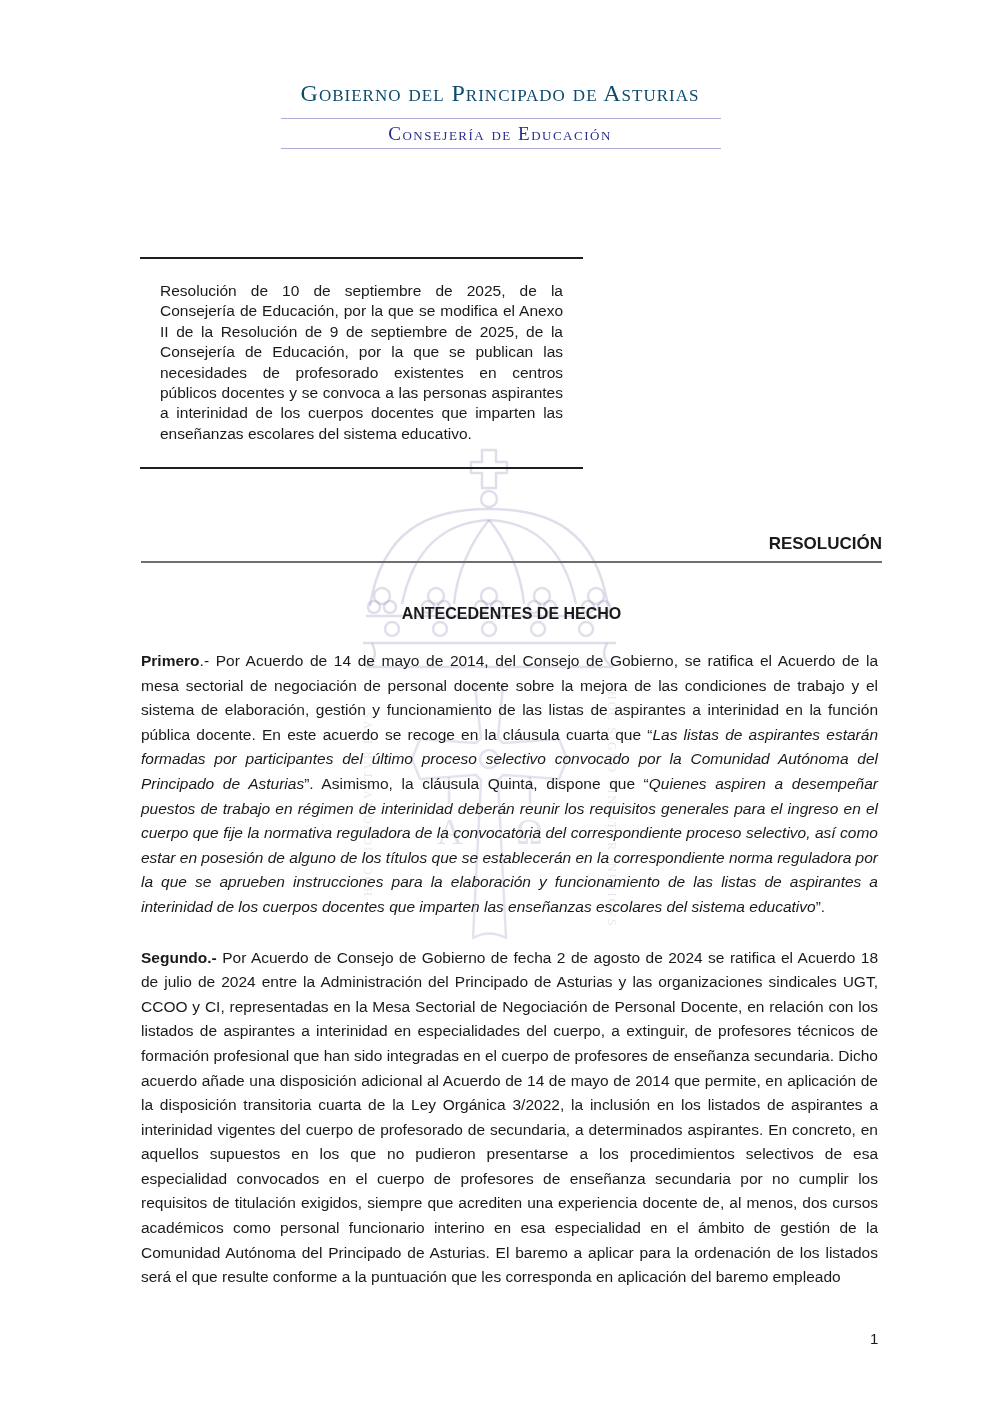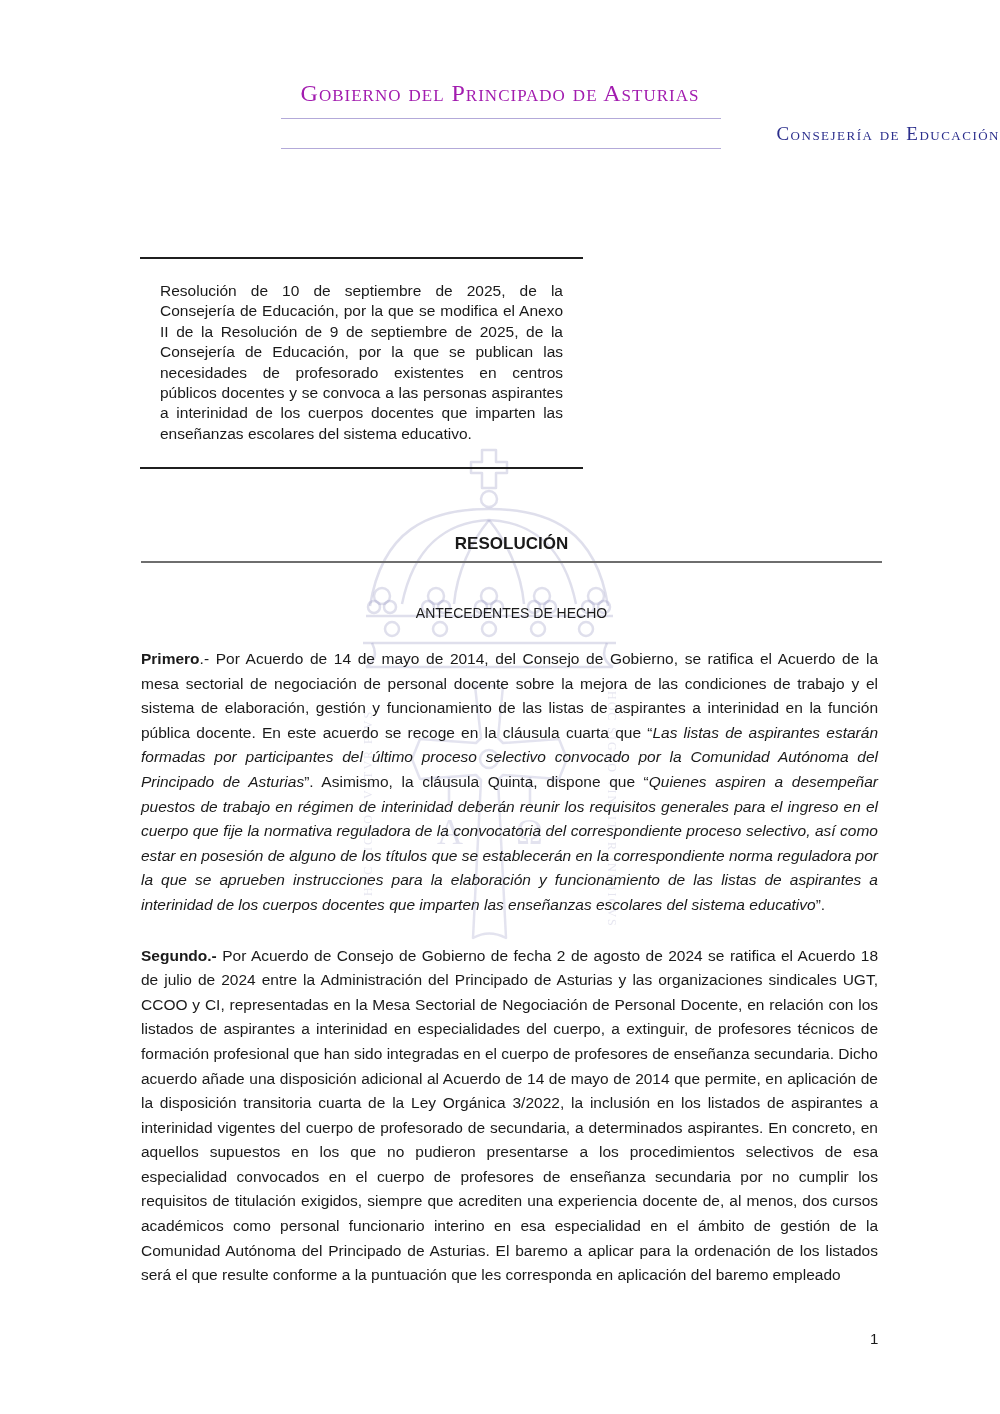--- a/index.html
+++ b/index.html
@@ -15,26 +15,26 @@
 
   
   .org-title {
     position: absolute;
     top: 80px; left: 0; width: 100%;
     text-align: center;
     font-family: "Liberation Serif", "DejaVu Serif", serif;
     font-variant: small-caps;
     font-size: 24px;
     letter-spacing: 1px;
-    color: #a21caf;
+    color: #0c4a6e;
   }
   .dept-title {
     position: absolute;
     top: 123px; left: 0; width: 100%;
-    text-align: right;
+    text-align: center;
     font-family: "Liberation Serif", "DejaVu Serif", serif;
     font-variant: small-caps;
     font-size: 19px;
     letter-spacing: 1.5px;
     color: #2b2e8c;
   }
   .header-rule {
     position: absolute;
     left: 281px; width: 440px; height: 0;
     border-top: 1px solid #b3aad9;
@@ -58,31 +58,31 @@
     text-align: justify;
   }
 
   
   .content {
     position: absolute;
     left: 141px; top: 534px; width: 741px;
   }
   .h-res {
     margin: 0;
-    text-align: center;
+    text-align: right;
     font-size: 17px;
     font-weight: bold;
     padding-bottom: 7px;
     border-bottom: 2px solid #6e6e6e;
   }
   .h-ant {
     margin: 42px 0 0 0;
     text-align: center;
-    font-size: 14px;
-    font-weight: normal;
+    font-size: 16px;
+    font-weight: bold;
   }
   .body-text {
     margin: 26px 4px 0 0;
     font-size: 15.5px;
     line-height: 24.6px;
     text-align: justify;
   }
   .body-text em { font-style: italic; }
   .body-text strong { font-weight: bold; }
 

